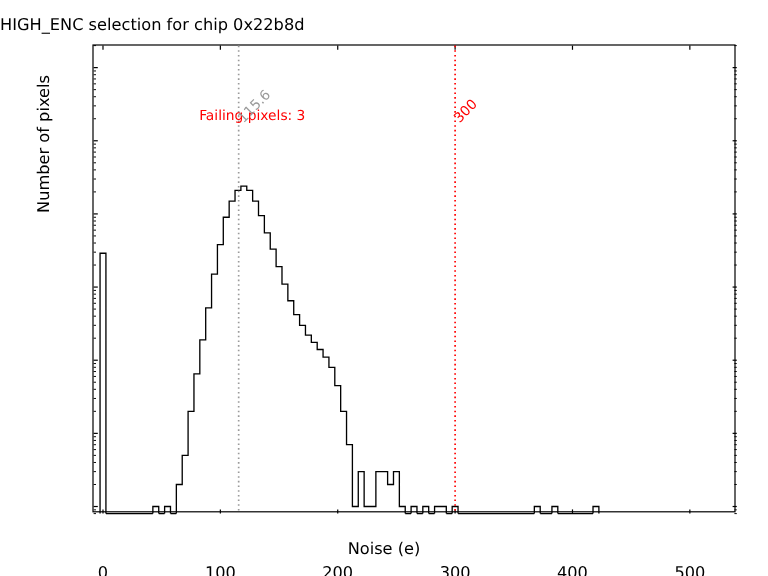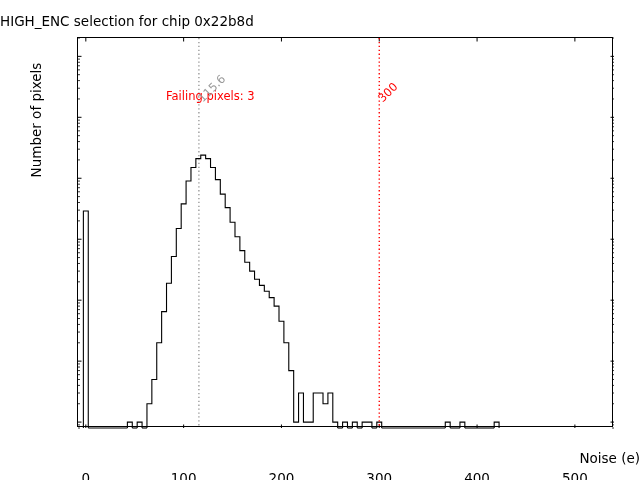--- a/index.html
+++ b/index.html
@@ -63,21 +63,21 @@
     color: #000000;
     display: inline-block;
     width: 300px;
     text-align: center;
   }
   #x-axis-label {
     position: absolute;
     left: 0;
     top: 450px;
     width: 640px;
-    text-align: right;
+    text-align: center;
     font-size: 13.5px;
     color: #000000;
   }
   .xtick-label {
     position: absolute;
     top: 432px;
     font-size: 13.5px;
     color: #000000;
     transform: translateX(-50%);
     white-space: nowrap;

